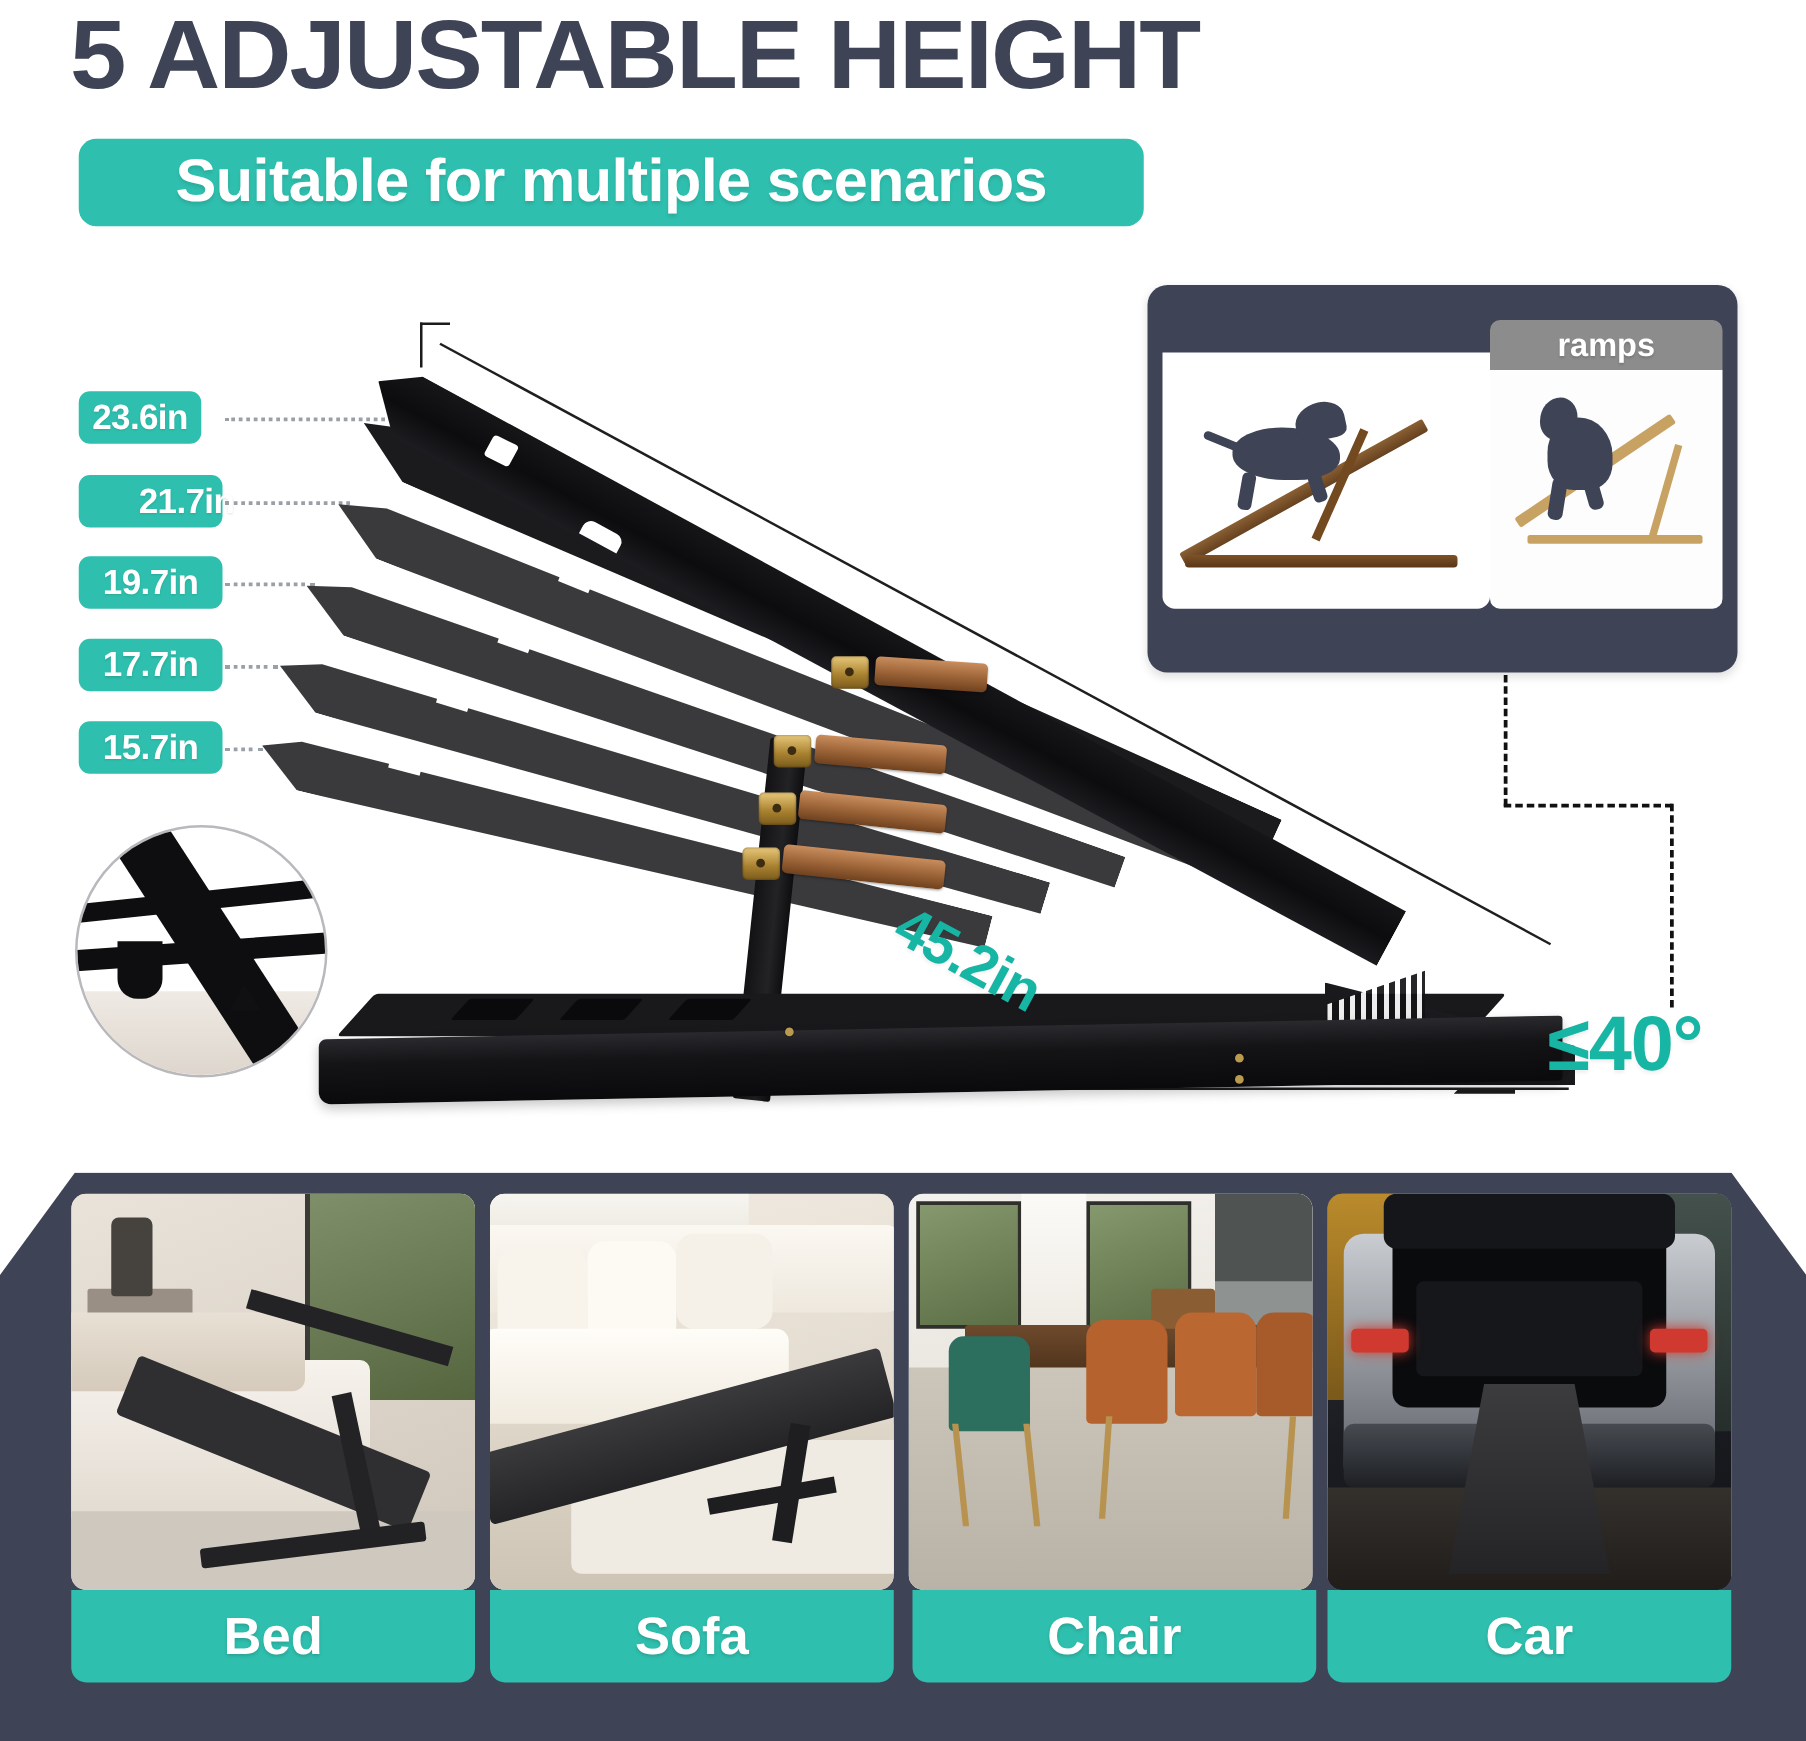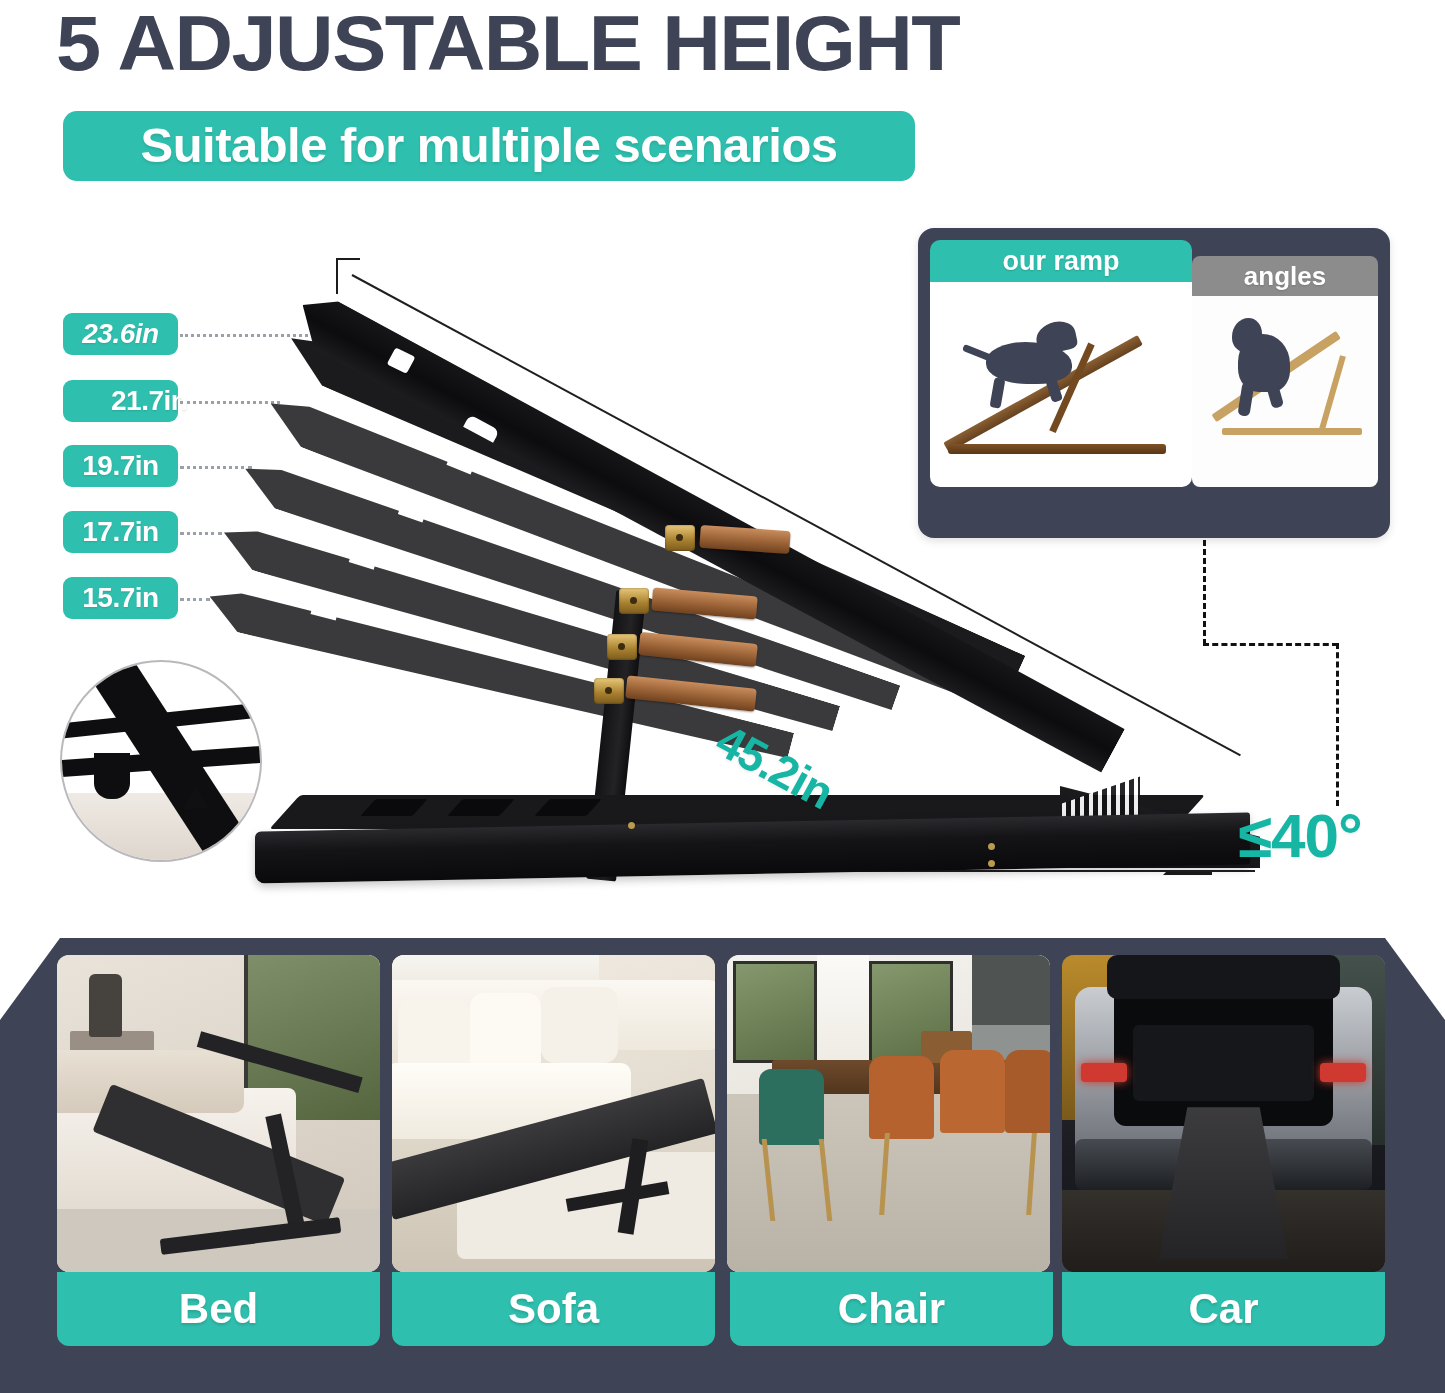--- a/index.html
+++ b/index.html
@@ -217,21 +217,21 @@
 </style>
 </head>
 <body>
 
 <div id="main-title">5 ADJUSTABLE HEIGHT</div>
 
 <div id="subtitle-badge">
   <div id="subtitle-text">Suitable for multiple scenarios</div>
 </div>
 
-<div class="meas" style="left:63px;top:313px;width:115px;font-style:italic;">23.6in</div>
+<div class="meas" style="left:63px;top:313px;width:98px;">23.6in</div>
 <div class="leader" style="left:180px;top:334px;width:140px;"></div>
 
 <div class="meas" style="left:63px;top:380px;width:115px;padding-left:48px;">21.7in</div>
 <div class="leader" style="left:180px;top:401px;width:100px;"></div>
 
 <div class="meas" style="left:63px;top:445px;width:115px;">19.7in</div>
 <div class="leader" style="left:180px;top:466px;width:72px;"></div>
 
 <div class="meas" style="left:63px;top:511px;width:115px;">17.7in</div>
 <div class="leader" style="left:180px;top:532px;width:42px;"></div>
@@ -304,33 +304,32 @@
   <div id="di-floor"></div>
   <div class="di-bar" style="left:-10%;top:26%;width:120%;height:15px;transform:rotate(-6deg);"></div>
   <div class="di-bar" style="left:-6%;top:46%;width:112%;height:17px;transform:rotate(-4deg);"></div>
   <div class="di-bar" style="left:16%;top:46%;width:36px;height:46px;border-radius:0 0 16px 16px;"></div>
   <div class="di-bar" style="left:2%;top:-14%;width:46px;height:126%;transform:rotate(-33deg);transform-origin:top center;"></div>
 </div>
 <div id="di-arrow"></div>
 
 <div id="compare-card">
 
-  <div id="tab-others">angles</div>
+  <div id="tab-others">ramps</div>
   <div id="panel-others">
 
     <div class="ph" style="left:22px;top:118px;width:150px;height:9px;background:#c8a262;transform:rotate(-34deg);transform-origin:left center;border-radius:2px;"></div>
     <div class="ph" style="left:148px;top:60px;width:6px;height:78px;background:#c8a262;transform:rotate(16deg);transform-origin:top center;"></div>
     <div class="ph" style="left:30px;top:132px;width:140px;height:7px;background:#c8a262;border-radius:2px;"></div>
     <div class="dog" style="left:46px;top:38px;width:52px;height:58px;border-radius:48% 52% 36% 40%;"></div>
     <div class="dog" style="left:40px;top:22px;width:30px;height:34px;border-radius:55% 45% 30% 42%;"></div>
     <div class="dog" style="left:48px;top:86px;width:12px;height:34px;border-radius:5px;transform:rotate(9deg);"></div>
     <div class="dog" style="left:76px;top:80px;width:12px;height:32px;border-radius:5px;transform:rotate(-16deg);"></div>
   </div>
 
-  <div id="tab-ours">our ramp</div>
   <div id="panel-ours">
 
     <div class="ph" style="left:16px;top:160px;width:222px;height:11px;background:linear-gradient(180deg,#8a5f33,#66421f);transform:rotate(-29deg);transform-origin:left center;border-radius:2px;"></div>
     <div class="ph" style="left:158px;top:62px;width:7px;height:96px;background:#73491f;transform:rotate(24deg);transform-origin:top center;"></div>
     <div class="ph" style="left:18px;top:162px;width:218px;height:10px;background:linear-gradient(180deg,#7d5226,#5a3617);border-radius:3px;"></div>
     <div class="dog" style="left:56px;top:60px;width:86px;height:42px;border-radius:46% 54% 40% 48%;"></div>
     <div class="dog" style="left:106px;top:40px;width:40px;height:30px;border-radius:58% 50% 24% 40%;transform:rotate(-12deg);"></div>
     <div class="dog" style="left:32px;top:68px;width:34px;height:7px;border-radius:4px;transform:rotate(22deg);"></div>
     <div class="dog" style="left:62px;top:96px;width:11px;height:30px;border-radius:4px;transform:rotate(10deg);"></div>
     <div class="dog" style="left:118px;top:92px;width:11px;height:28px;border-radius:4px;transform:rotate(-18deg);"></div>

